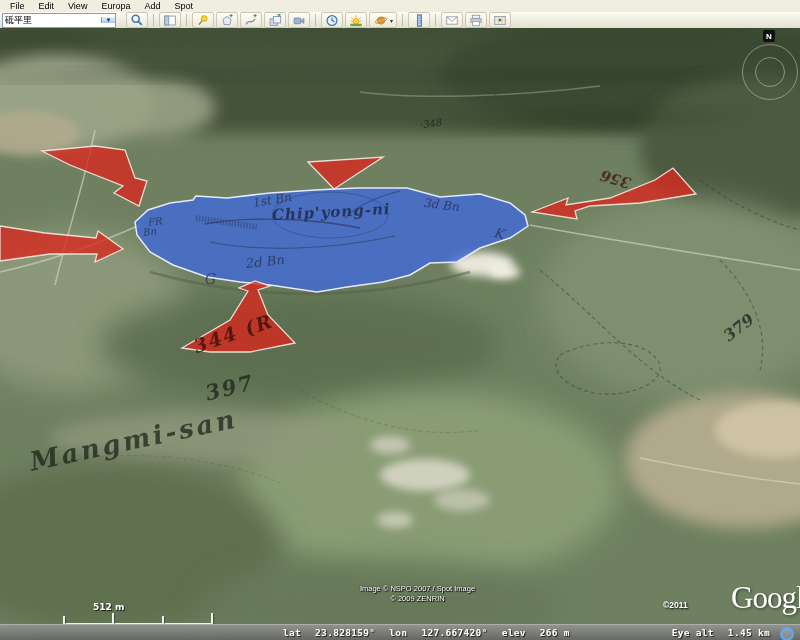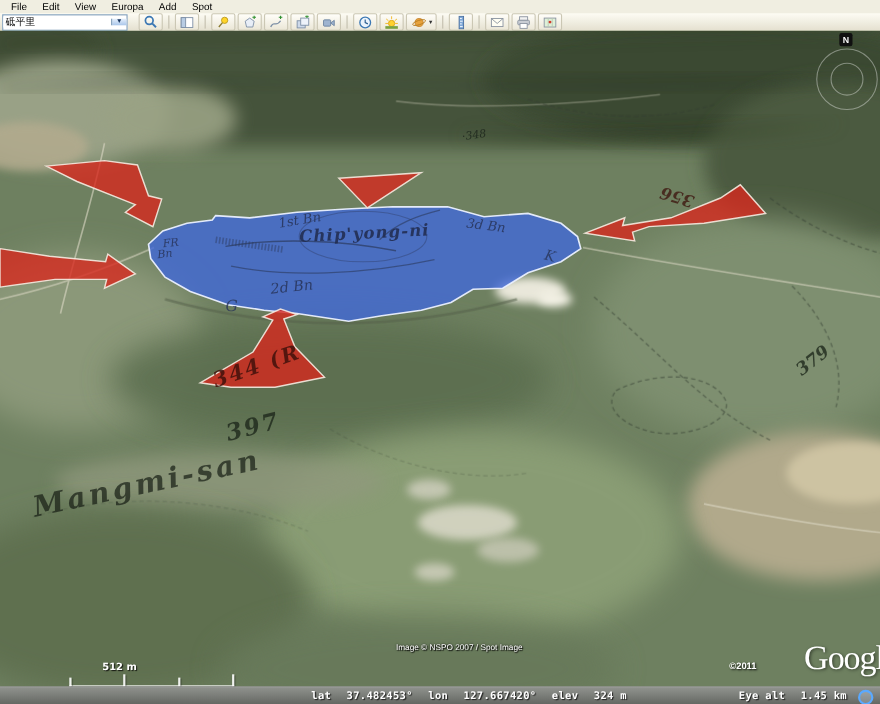--- a/index.html
+++ b/index.html
@@ -278,33 +278,34 @@
     <div class="scale-label">512 m</div>
     <div class="scale-line"></div>
     <div class="tick" style="left:0;height:8px"></div>
     <div class="tick" style="left:49px;height:11px"></div>
     <div class="tick" style="left:99px;height:8px"></div>
     <div class="tick" style="left:148px;height:11px"></div>
   </div>
 
   <div class="credits">
     <div>Image © NSPO 2007 / Spot Image</div>
+    <div>© 2009 ZENRIN</div>
   </div>
 
   <div class="gcopy">©2011</div>
   <div class="gbrand"><span>Google</span><span class="gtm">™</span></div>
 
   <div class="statusbar">
     <div class="left">
       <span>lat</span>
-      <span>37.482453°</span>
+      <span>23.828159°</span>
       <span>lon</span>
       <span>127.667420°</span>
       <span>elev</span>
-      <span>324 m</span>
+      <span>266 m</span>
     </div>
     <div class="right">
       <span>Eye alt</span>
       <span style="margin-right:0">1.45 km</span>
     </div>
     <div class="spinner"></div>
   </div>
 </div>
 
 </body></html>

